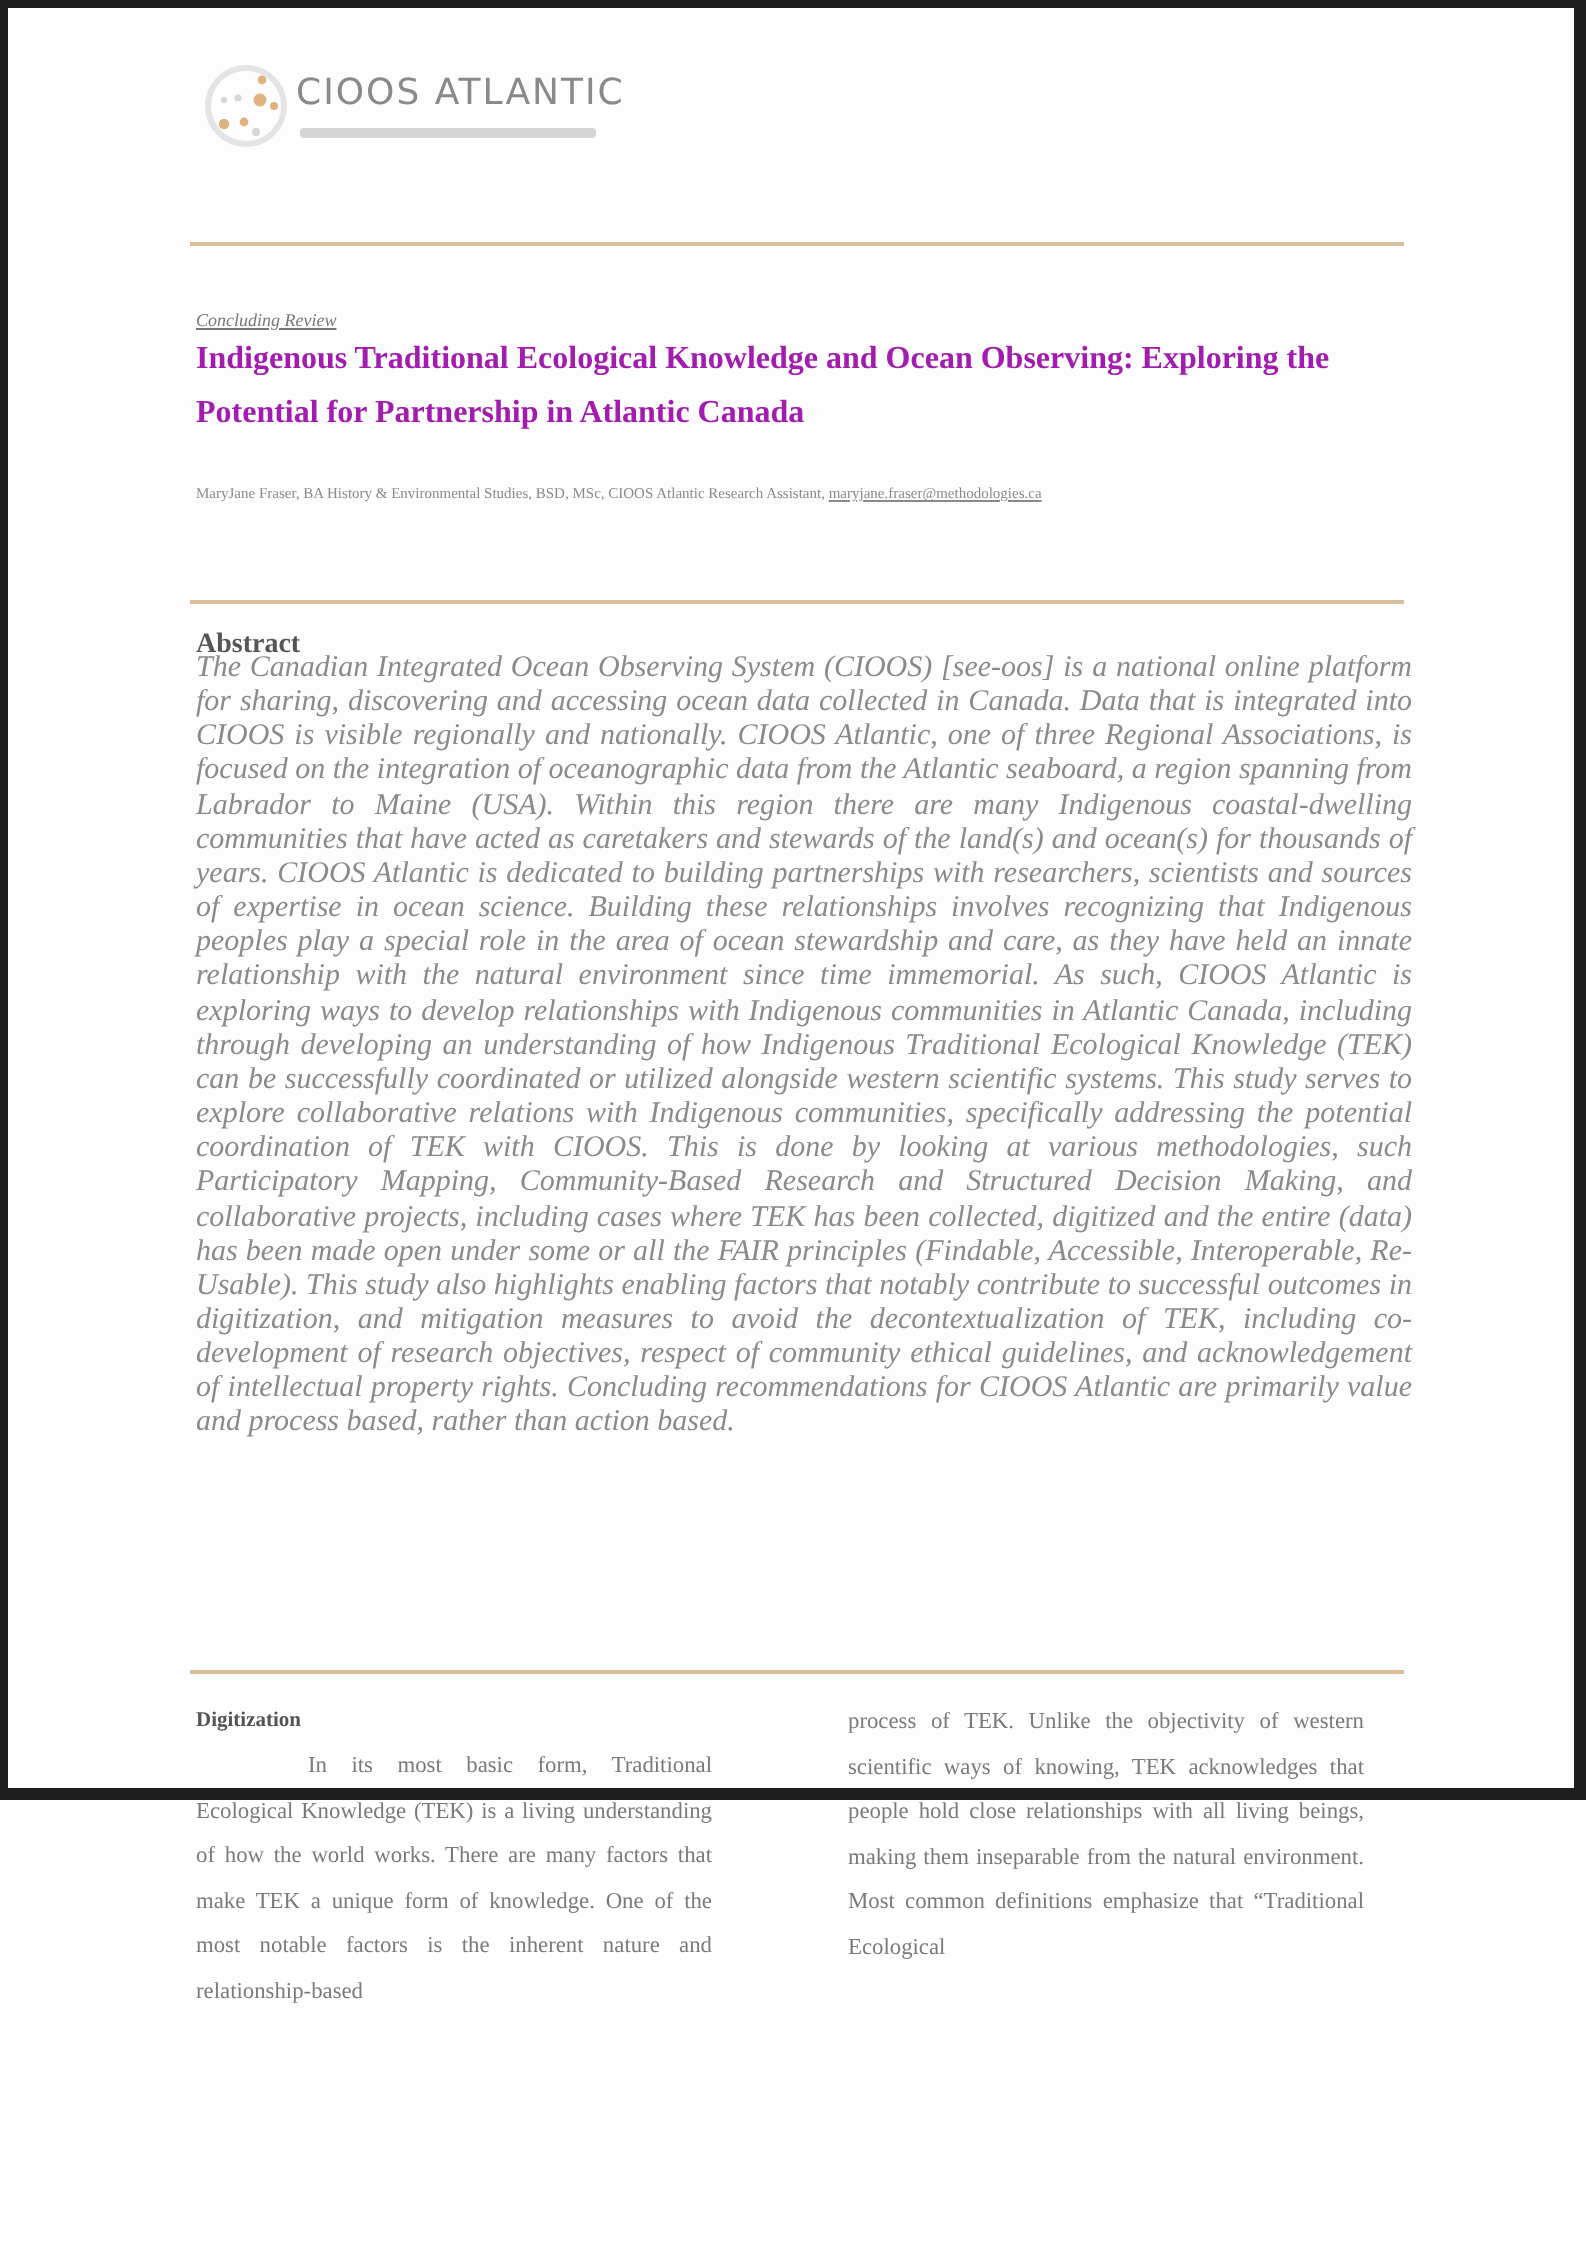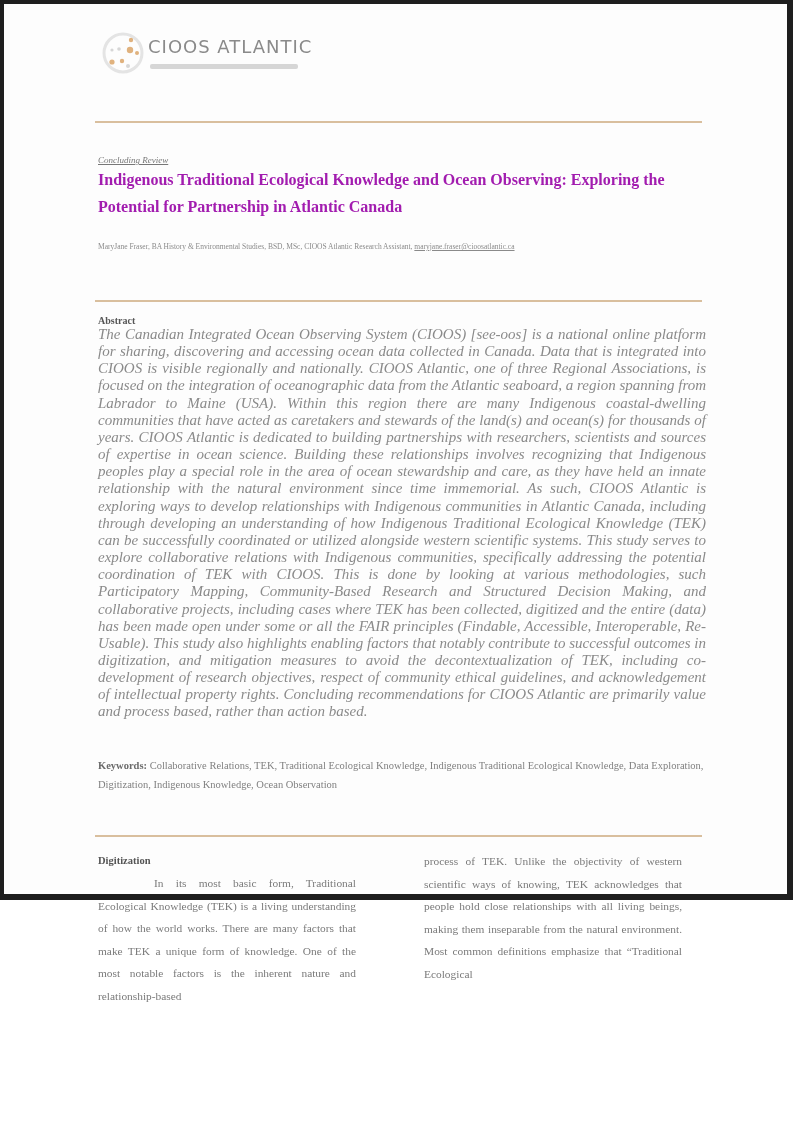--- a/index.html
+++ b/index.html
@@ -28,21 +28,21 @@
     position:absolute; left:94px; top:162px; width:620px; font-family:"Liberation Serif", serif;
     font-weight:bold; font-size:16px; line-height:27px; color:#a21caf; margin:0;
   }
   .authors {
     position:absolute; left:94px; top:238px; width:610px; font-family:"Liberation Serif", serif;
     font-size:7.5px; color:#8a8a8a; white-space:nowrap; overflow:hidden;
   }
   .authors .email { text-decoration:underline; }
   .abstract-head {
     position:absolute; left:94px; top:311px; font-family:"Liberation Serif", serif;
-    font-weight:bold; font-size:10px; color:#555;
+    font-weight:bold; font-size:14px; color:#555;
   }
   .abstract-body {
     position:absolute; left:94px; top:322px; width:608px; font-family:"Liberation Serif", serif;
     font-style:italic; font-size:15px; line-height:17.15px; color:#8a8a8a; text-align:justify; margin:0;
   }
   .keywords {
     position:absolute; left:94px; top:752px; width:608px; font-family:"Liberation Serif", serif;
     font-size:10.5px; line-height:19px; color:#808080; margin:0;
   }
   .keywords b { color:#6a6a6a; }
@@ -78,32 +78,28 @@
     <span class="logo-sub"></span>
   </div>
 
   <div class="rule" style="top:117px"></div>
 
   <span class="section-label">Concluding Review</span>
   <h1 class="title">Indigenous Traditional Ecological Knowledge and Ocean Observing: Exploring the Potential for Partnership in Atlantic Canada</h1>
 
   <div class="authors">
     <span>MaryJane Fraser, BA History &amp; Environmental Studies, BSD, MSc, CIOOS Atlantic Research Assistant,</span>
-    <span class="email">maryjane.fraser@cioosatlantic.ca</span>
+    <span class="email">maryjane.fraser@methodologies.ca</span>
   </div>
 
   <div class="rule" style="top:296px"></div>
 
   <div class="abstract-head">Abstract</div>
   <p class="abstract-body">The Canadian Integrated Ocean Observing System (CIOOS) [see-oos] is a national online platform for sharing, discovering and accessing ocean data collected in Canada. Data that is integrated into CIOOS is visible regionally and nationally. CIOOS Atlantic, one of three Regional Associations, is focused on the integration of oceanographic data from the Atlantic seaboard, a region spanning from Labrador to Maine (USA). Within this region there are many Indigenous coastal-dwelling communities that have acted as caretakers and stewards of the land(s) and ocean(s) for thousands of years. CIOOS Atlantic is dedicated to building partnerships with researchers, scientists and sources of expertise in ocean science. Building these relationships involves recognizing that Indigenous peoples play a special role in the area of ocean stewardship and care, as they have held an innate relationship with the natural environment since time immemorial. As such, CIOOS Atlantic is exploring ways to develop relationships with Indigenous communities in Atlantic Canada, including through developing an understanding of how Indigenous Traditional Ecological Knowledge (TEK) can be successfully coordinated or utilized alongside western scientific systems. This study serves to explore collaborative relations with Indigenous communities, specifically addressing the potential coordination of TEK with CIOOS. This is done by looking at various methodologies, such Participatory Mapping, Community-Based Research and Structured Decision Making, and collaborative projects, including cases where TEK has been collected, digitized and the entire (data) has been made open under some or all the FAIR principles (Findable, Accessible, Interoperable, Re-Usable). This study also highlights enabling factors that notably contribute to successful outcomes in digitization, and mitigation measures to avoid the decontextualization of TEK, including co-development of research objectives, respect of community ethical guidelines, and acknowledgement of intellectual property rights. Concluding recommendations for CIOOS Atlantic are primarily value and process based, rather than action based.</p>
 
-  <p class="keywords">
-    <b>Keywords:</b>
-    <span>Collaborative Relations, TEK, Traditional Ecological Knowledge, Indigenous Traditional Ecological Knowledge, Data Exploration, Digitization, Indigenous Knowledge, Ocean Observation</span>
-  </p>
 
   <div class="rule" style="top:831px"></div>
 
   <div class="intro-head">Digitization</div>
   <p class="col col-left">In its most basic form, Traditional Ecological Knowledge (TEK) is a living understanding of how the world works. There are many factors that make TEK a unique form of knowledge. One of the most notable factors is the inherent nature and relationship-based</p>
   <p class="col col-right">process of TEK. Unlike the objectivity of western scientific ways of knowing, TEK acknowledges that people hold close relationships with all living beings, making them inseparable from the natural environment. Most common definitions emphasize that “Traditional Ecological</p>
 
 </div>
 
 </body></html>

